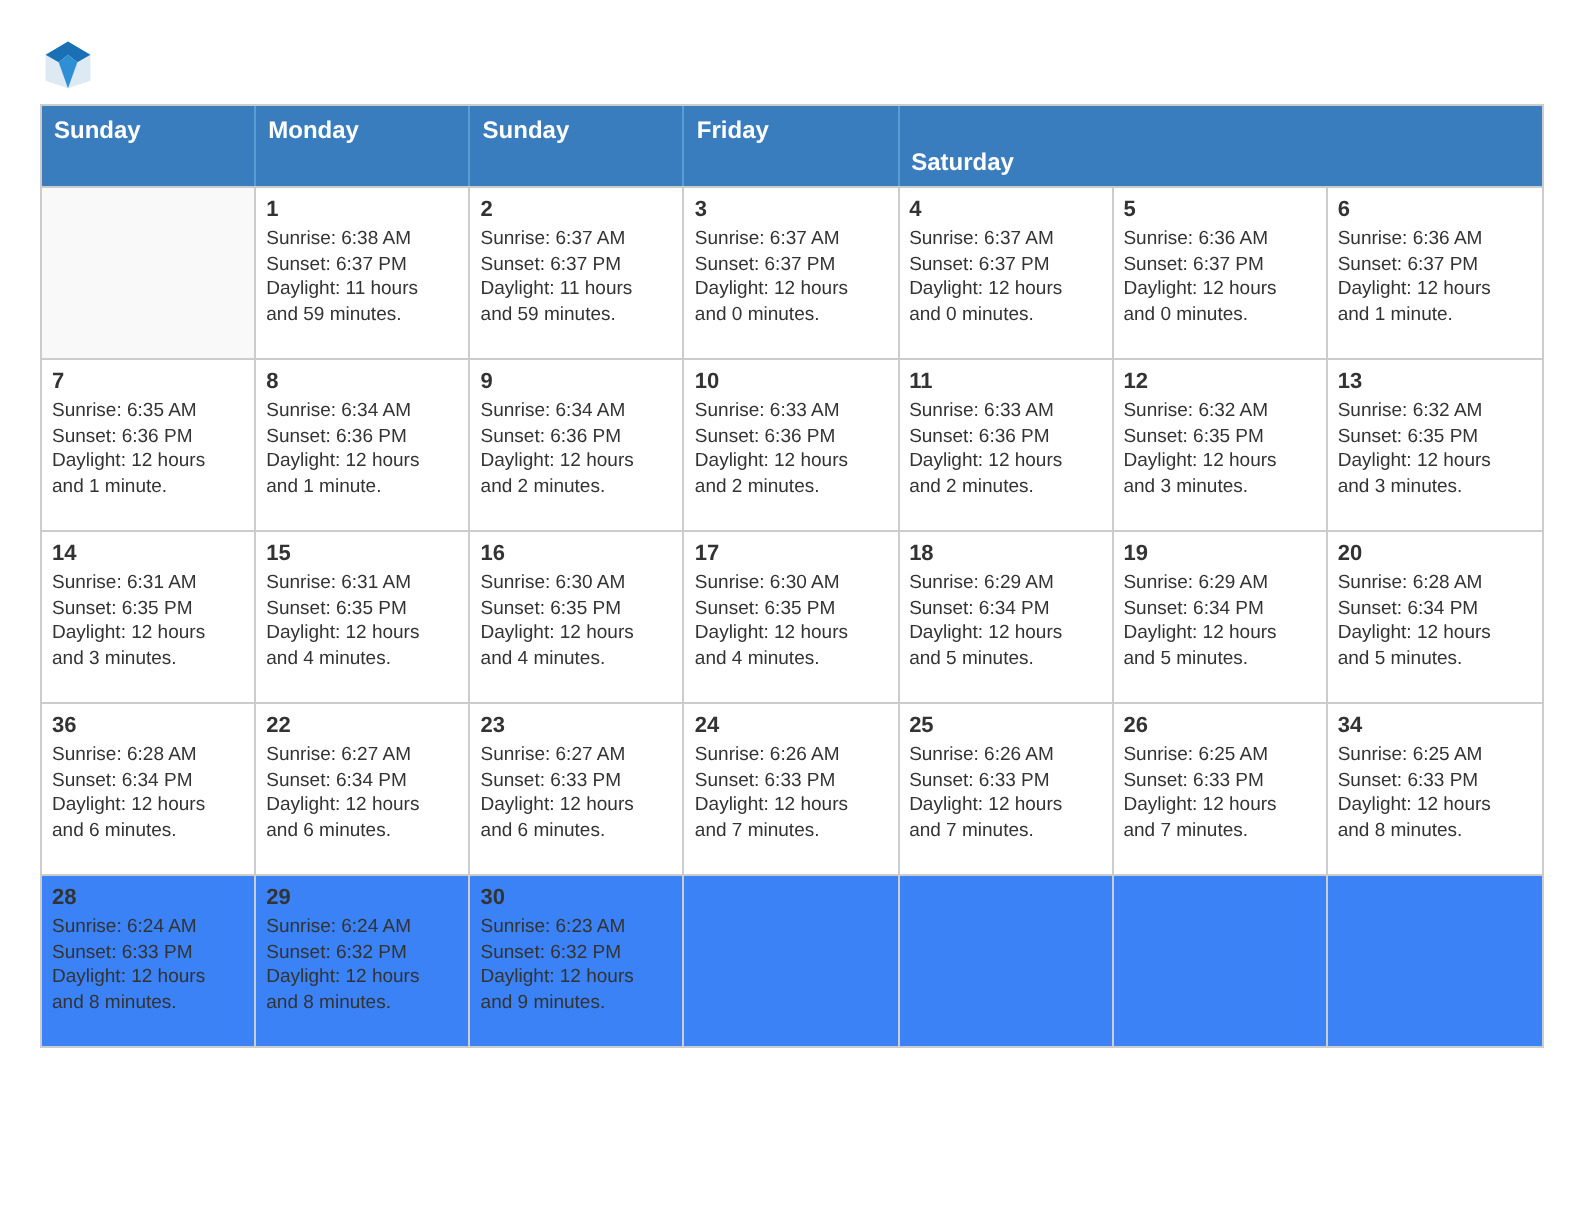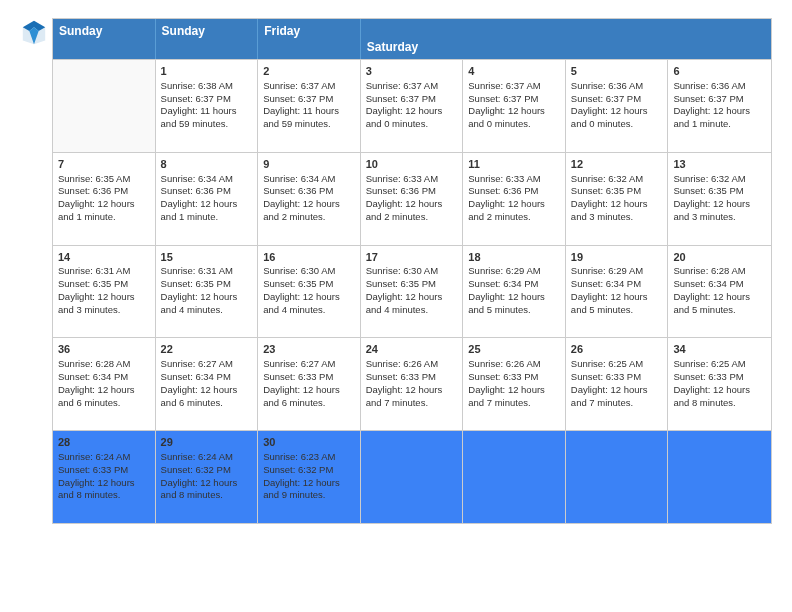--- a/index.html
+++ b/index.html
@@ -8,21 +8,21 @@
       height: 612px;
       background: #fff;
       font-family: Arial, sans-serif;
       overflow: hidden;
     }
     .page {
       width: 792px;
       height: 536px;
       padding: 18px 20px 12px 20px;
       display: flex;
-      flex-direction: row;
+      flex-direction: column;
     }
     .header {
       display: flex;
       align-items: flex-start;
       justify-content: space-between;
       margin-bottom: 6px;
     }
     .logo {
       display: flex;
       align-items: center;
@@ -122,20 +122,21 @@
     </div>
     <div class="title-block">
       <div class="main-title"></div>
       <div class="subtitle"></div>
     </div>
   </div>
 
   <div class="calendar">
     <div class="cal-header-row">
     <div class="cal-header-cell">Sunday</div>
+        <div class="cal-header-cell">Monday</div>
         <div class="cal-header-cell">Sunday</div>
         <div class="cal-header-cell">Friday</div>
         <div class="cal-header-cell">Saturday</div>
       </div>
     <div class="cal-body">
     <div class="cal-row">
           <div class="cal-cell empty"></div>
           <div class="cal-cell">
             <span class="day-num">1</span>
             <div>Sunrise: 6:38 AM</div>

